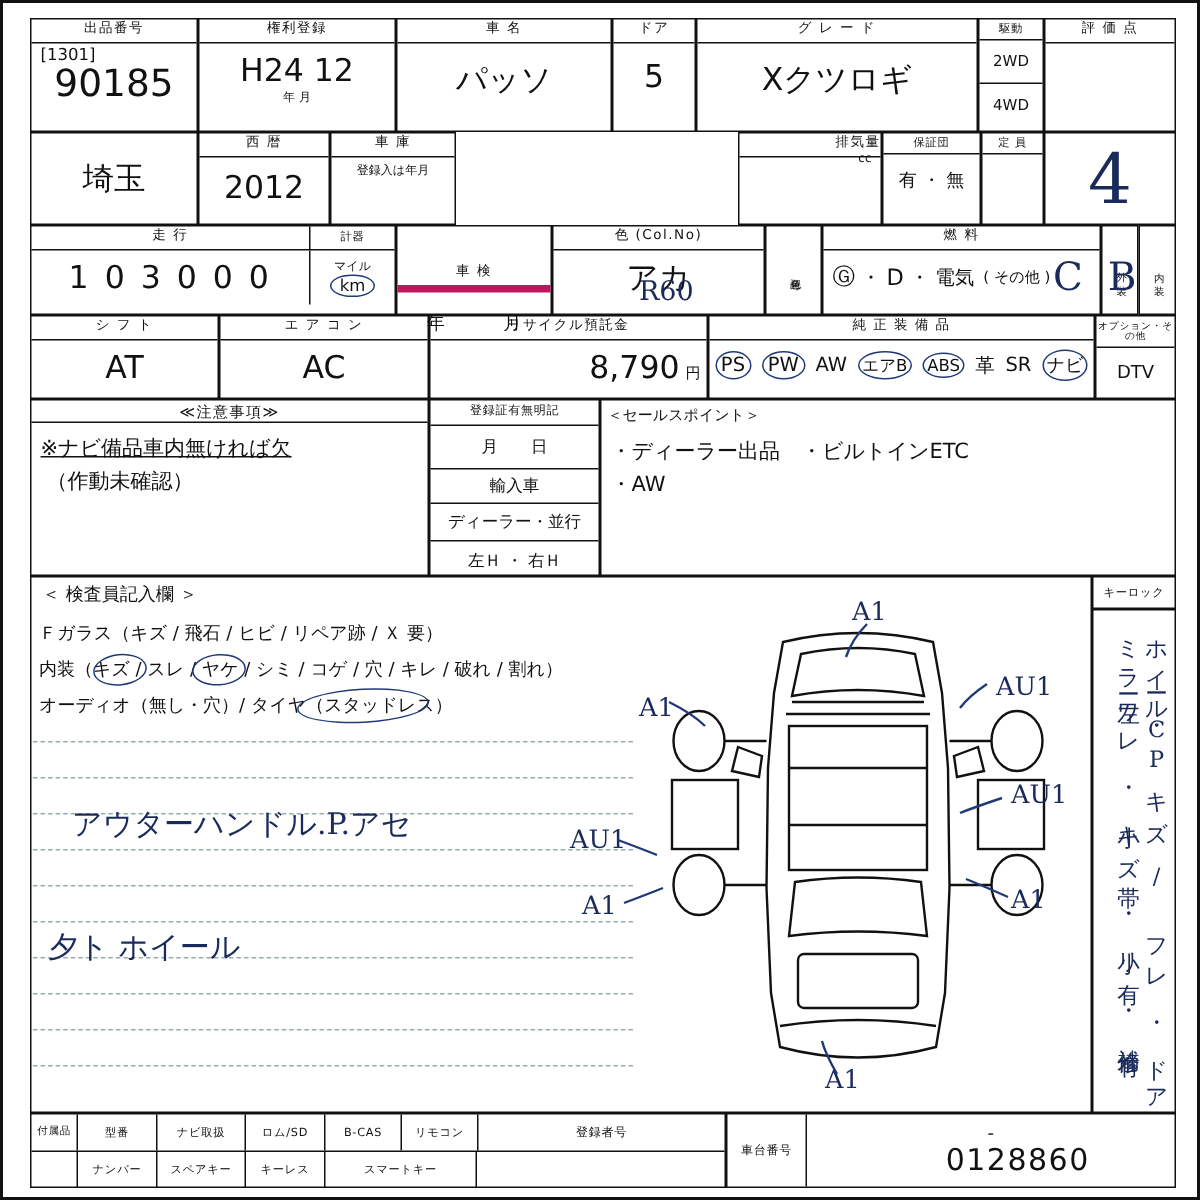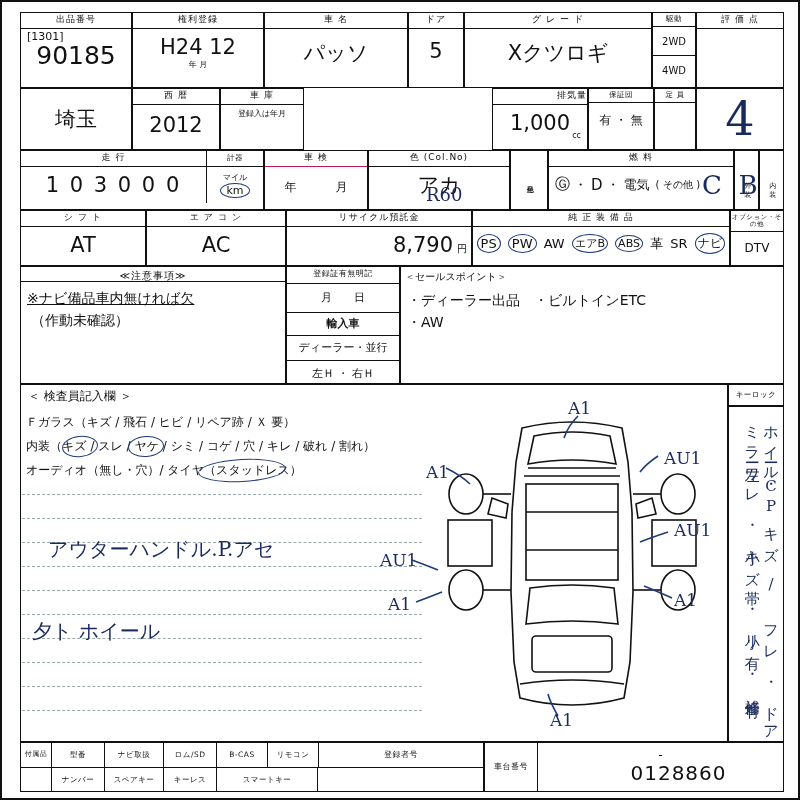--- a/index.html
+++ b/index.html
@@ -79,21 +79,20 @@
   </div>
 
   <div class="bx bd" style="left:218px;top:86px;width:84px;height:62px;">
     <div class="lbl" style="border-bottom:1px solid #111;padding:2px 0 3px;">車 庫</div>
     <div class="tiny" style="text-align:center;padding-top:3px;">登録入は年月</div>
   </div>
 
 
   <div class="bx bd" style="left:490px;top:86px;width:96px;height:62px;">
     <div class="lbl" style="border-bottom:1px solid #111;padding:2px 0 3px;text-align:right;">排気量</div>
-    <div class="val" style="padding-top:6px;">1,000</div>
     <div class="tiny" style="text-align:right;padding-right:6px;margin-top:-4px;">cc</div>
   </div>
 
   <div class="bx bd" style="left:586px;top:86px;width:66px;height:62px;">
     <div class="lblsm" style="border-bottom:1px solid #111;padding:2px 0 3px;">保証団</div>
     <div class="t12 ctr" style="height:34px;">有 ・ 無</div>
   </div>
 
   <div class="bx bd" style="left:652px;top:86px;width:42px;height:62px;">
     <div class="lblsm" style="border-bottom:1px solid #111;padding:2px 0 3px;">定 員</div>
@@ -112,21 +111,21 @@
     <div style="display:flex;align-items:center;height:36px;">
       <div class="val" style="flex:1;letter-spacing:2px;">1 0 3   0 0 0</div>
       <div style="width:56px;border-left:1px solid #111;height:36px;display:flex;flex-direction:column;align-items:center;justify-content:center;">
         <span class="tiny">マイル</span>
         <span class="t11 circle" style="padding:0 5px;">km</span>
       </div>
     </div>
   </div>
 
   <div class="bx bd" style="left:262px;top:148px;width:104px;height:60px;">
-    <div class="lbl" style="border-bottom:1px solid #be185d;padding:2px 0 3px;">車 検</div>
+    <div class="lbl" style="border-bottom:5px solid #be185d;padding:2px 0 3px;margin-top:24px;">車 検</div>
     <div style="display:flex;justify-content:space-around;padding-top:12px;">
       <span class="t12">年</span>
       <span class="t12">月</span>
     </div>
   </div>
 
   <div class="bx bd" style="left:366px;top:148px;width:142px;height:60px;">
     <div class="lbl" style="border-bottom:1px solid #111;padding:2px 0 3px;">色 (Col.No)</div>
     <div class="val" style="padding-top:4px;">アカ</div>
   </div>
@@ -196,21 +195,21 @@
 
   <div class="bx bd" style="left:18px;top:264px;width:266px;height:118px;">
     <div class="lbl" style="border-bottom:1px solid #111;padding:3px 0 0;font-size:10px;">≪注意事項≫</div>
     <div class="t14" style="padding:8px 0 0 6px;text-decoration:underline;">※ナビ備品車内無ければ欠</div>
     <div class="t14" style="padding:4px 0 0 10px;">（作動未確認）</div>
   </div>
 
   <div class="bx bd" style="left:284px;top:264px;width:114px;height:118px;">
     <div class="lblsm" style="border-bottom:1px solid #111;padding:3px 0 4px;font-size:8px;">登録証有無明記</div>
     <div class="t11 ctr" style="height:28px;border-bottom:1px solid #111;">月　　日</div>
-    <div class="t11 ctr" style="height:22px;border-bottom:1px solid #111;font-weight:bold;">輸入車</div>
+    <div class="t11 ctr" style="height:22px;border-bottom:1px solid #111;">輸入車</div>
     <div class="t11 ctr" style="height:24px;border-bottom:1px solid #111;">ディーラー・並行</div>
     <div class="t11 ctr" style="height:26px;">左Ｈ ・ 右Ｈ</div>
   </div>
 
   <div class="bx bd" style="left:398px;top:264px;width:384px;height:118px;">
     <div class="t10" style="padding:3px 0 2px 4px;">＜セールスポイント＞</div>
     <div class="t14" style="padding:6px 0 0 6px;">・ディーラー出品　・ビルトインETC</div>
     <div class="t14" style="padding:4px 0 0 6px;">・AW</div>
   </div>
 

